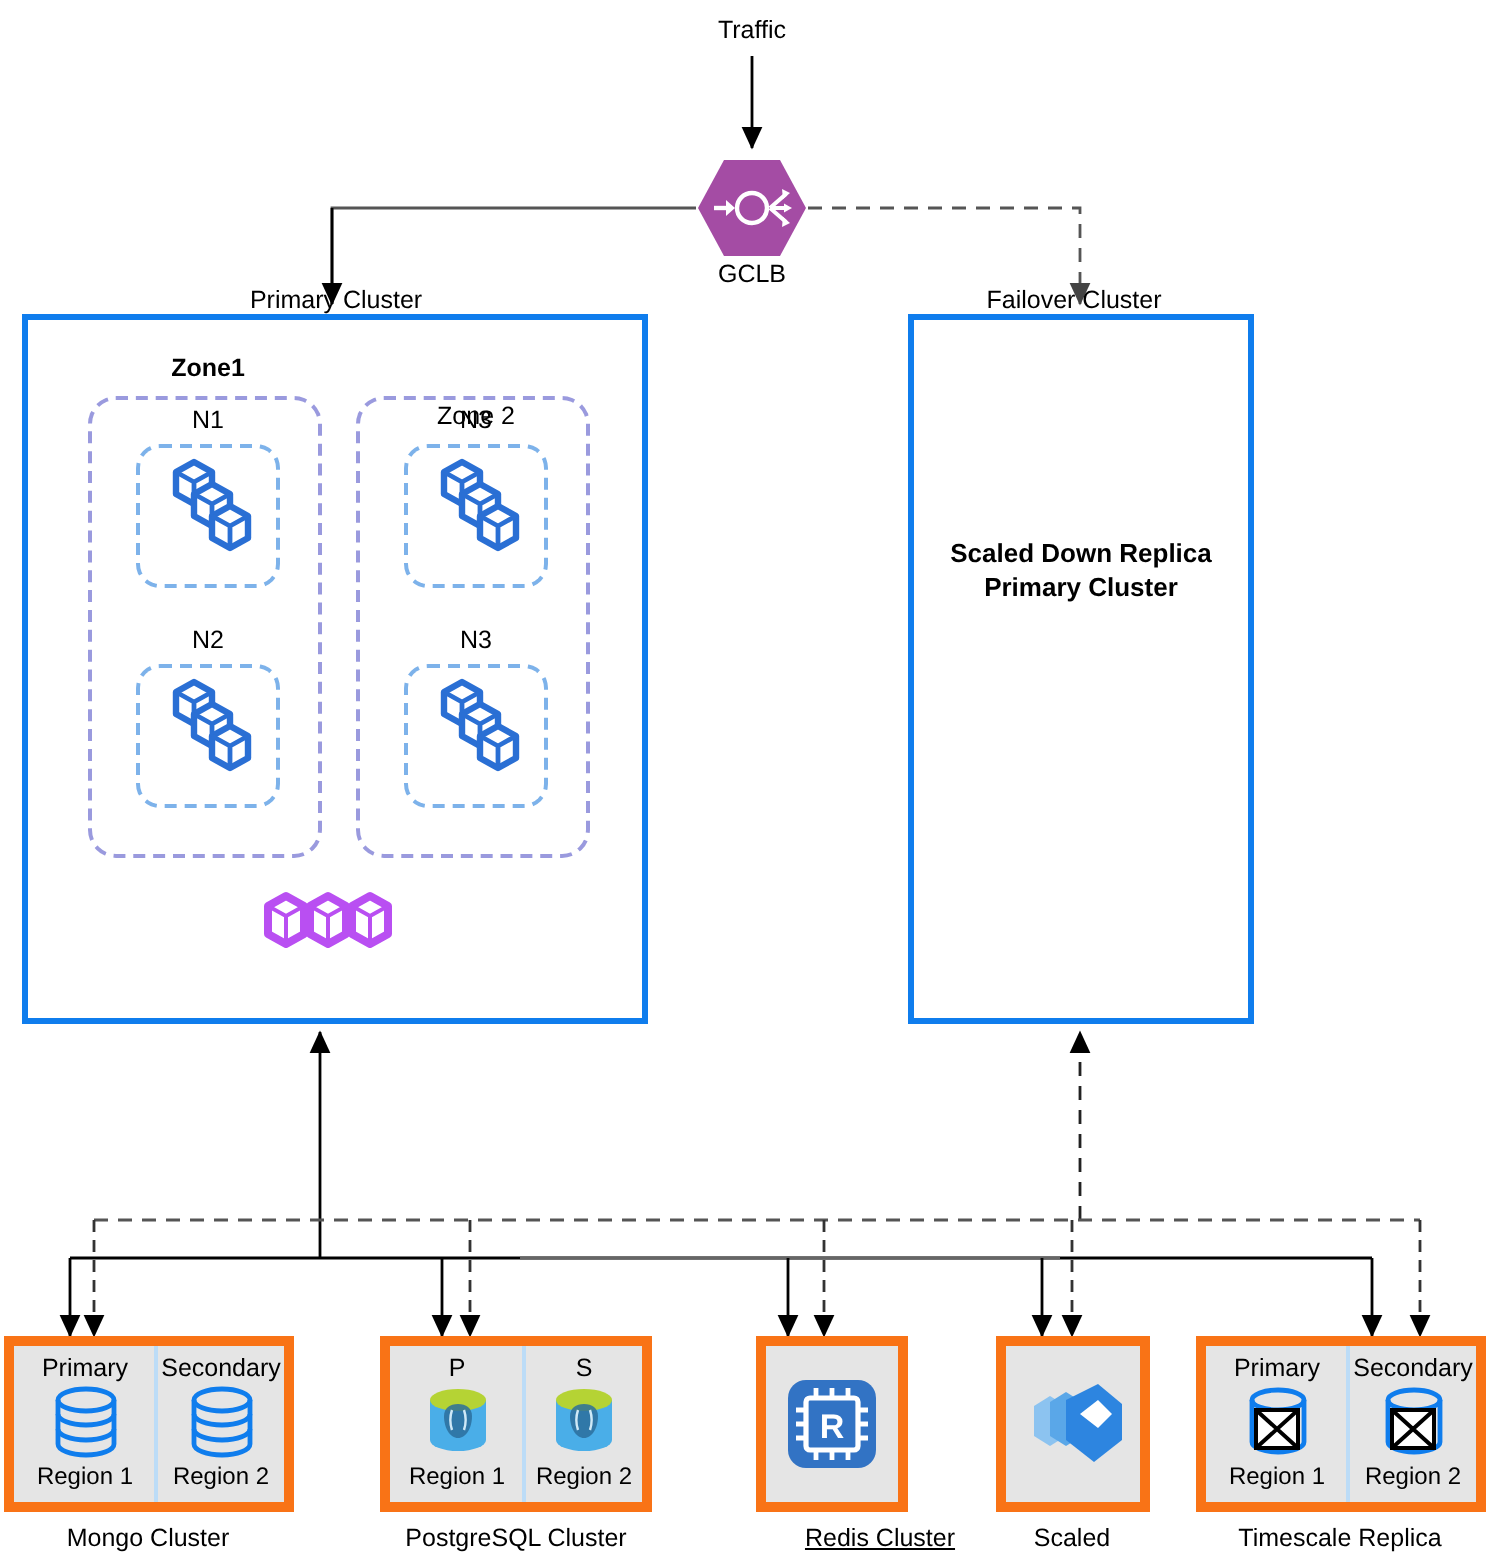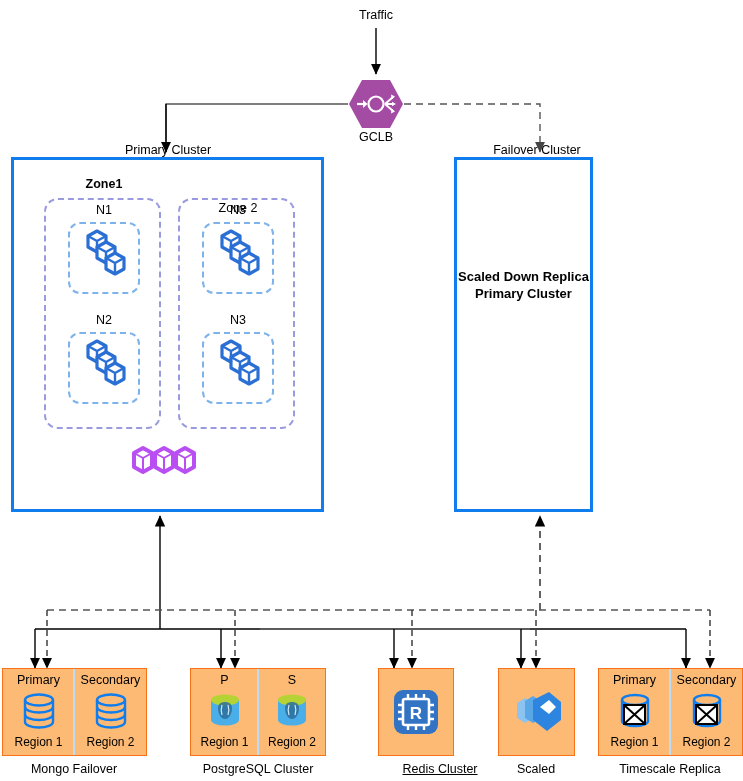--- a/index.html
+++ b/index.html
@@ -15,21 +15,21 @@
   .zone-box{position:absolute;border:2px dashed #9a9ade;border-radius:14px;box-sizing:border-box;background:transparent;}
   .node-box{position:absolute;border:2px dashed #7db2ea;border-radius:12px;box-sizing:border-box;background:transparent;}
 
   
   #wires{position:absolute;left:0;top:0;width:743px;height:781px;pointer-events:none;}
 
   
   #gclb-node{position:absolute;left:348px;top:79px;width:56px;height:50px;}
 
   
-  .store{position:absolute;border:1px solid #f97316;background:#fdba74;box-sizing:border-box;padding-left:24px;}
+  .store{position:absolute;border:5px solid #f97316;background:#e5e5e5;box-sizing:border-box;padding-left:24px;}
   .store-split{position:absolute;top:0;bottom:0;width:2px;background:#bcdcf7;}
   .store-half{position:absolute;top:0;bottom:0;display:flex;flex-direction:column;align-items:center;justify-content:space-between;padding:4px 0 6px;box-sizing:border-box;}
   .half-top{font-size:12.5px;line-height:14px;}
   .half-bot{font-size:12px;line-height:14px;}
   .icon-wrap{display:flex;align-items:center;justify-content:center;flex:1;}
   .store-caption{position:absolute;font-size:12.5px;white-space:nowrap;transform:translateX(-50%);}
   .store-center{position:absolute;inset:0;display:flex;align-items:center;justify-content:center;}
 
   .failover-text{position:absolute;left:0;right:0;text-align:center;font-size:13px;font-weight:bold;line-height:17px;}
 </style>
@@ -178,21 +178,21 @@
           <path d="M6,10 L15,15 L24,10 M15,15 L15,29" stroke-width="2" fill="none"></path>
         <polygon points="27,10 36,5 45,10 45,24 36,29 27,24"></polygon>
           <path d="M27,10 L36,15 L45,10 M36,15 L36,29" stroke-width="2" fill="none"></path>
         <polygon points="48,10 57,5 66,10 66,24 57,29 48,24"></polygon>
           <path d="M48,10 L57,15 L66,10 M57,15 L57,29" stroke-width="2" fill="none"></path>
       </g>
     </svg>
   </div>
 
   <div class="lbl ctr" style="left:537px;top:143px;">Failover Cluster</div>
-  <div class="cluster-box" style="left:454px;top:157px;width:139px;height:355px;">
+  <div class="cluster-box" style="left:454px;top:157px;width:173px;height:355px;">
     <div class="failover-text" style="top:108px;">
       <div>Scaled Down Replica</div>
       <div>Primary Cluster</div>
     </div>
   </div>
 
   <div class="store" style="left:2px;top:668px;width:145px;height:88px;">
     <div class="store-split" style="left:70px;"></div>
     <div class="store-half" style="left:0;width:71px;">
       <div class="half-top">Primary</div>
@@ -216,21 +216,21 @@
             <ellipse cx="20" cy="8" rx="14" ry="5.5"></ellipse>
             <path d="M6,8 L6,30 A14,5.5 0 0 0 34,30 L34,8"></path>
             <path d="M6,15 A14,5.5 0 0 0 34,15"></path>
             <path d="M6,22.5 A14,5.5 0 0 0 34,22.5"></path>
           </g>
         </svg>
       </div>
       <div class="half-bot">Region 2</div>
     </div>
   </div>
-  <div class="store-caption" style="left:74px;top:762px;">Mongo Failover</div>
+  <div class="store-caption" style="left:74px;top:762px;">Mongo Cluster</div>
 
   <div class="store" style="left:190px;top:668px;width:136px;height:88px;">
     <div class="store-split" style="left:66px;"></div>
     <div class="store-half" style="left:0;width:67px;">
       <div class="half-top">P</div>
       <div class="icon-wrap">
         <svg width="38" height="38" viewBox="0 0 38 38">
           <path d="M5,8 L5,28 A14,5.5 0 0 0 33,28 L33,8 z" fill="#4aaee8"></path>
           <ellipse cx="19" cy="8" rx="14" ry="5.5" fill="#b5d334"></ellipse>
           <path d="M12,16 c0,-4 3,-6 7,-6 c4,0 7,2 7,6 c0,6 -3,11 -7,11 c-4,0 -7,-5 -7,-11 z" fill="#2b6f9c" opacity="0.85"></path>

